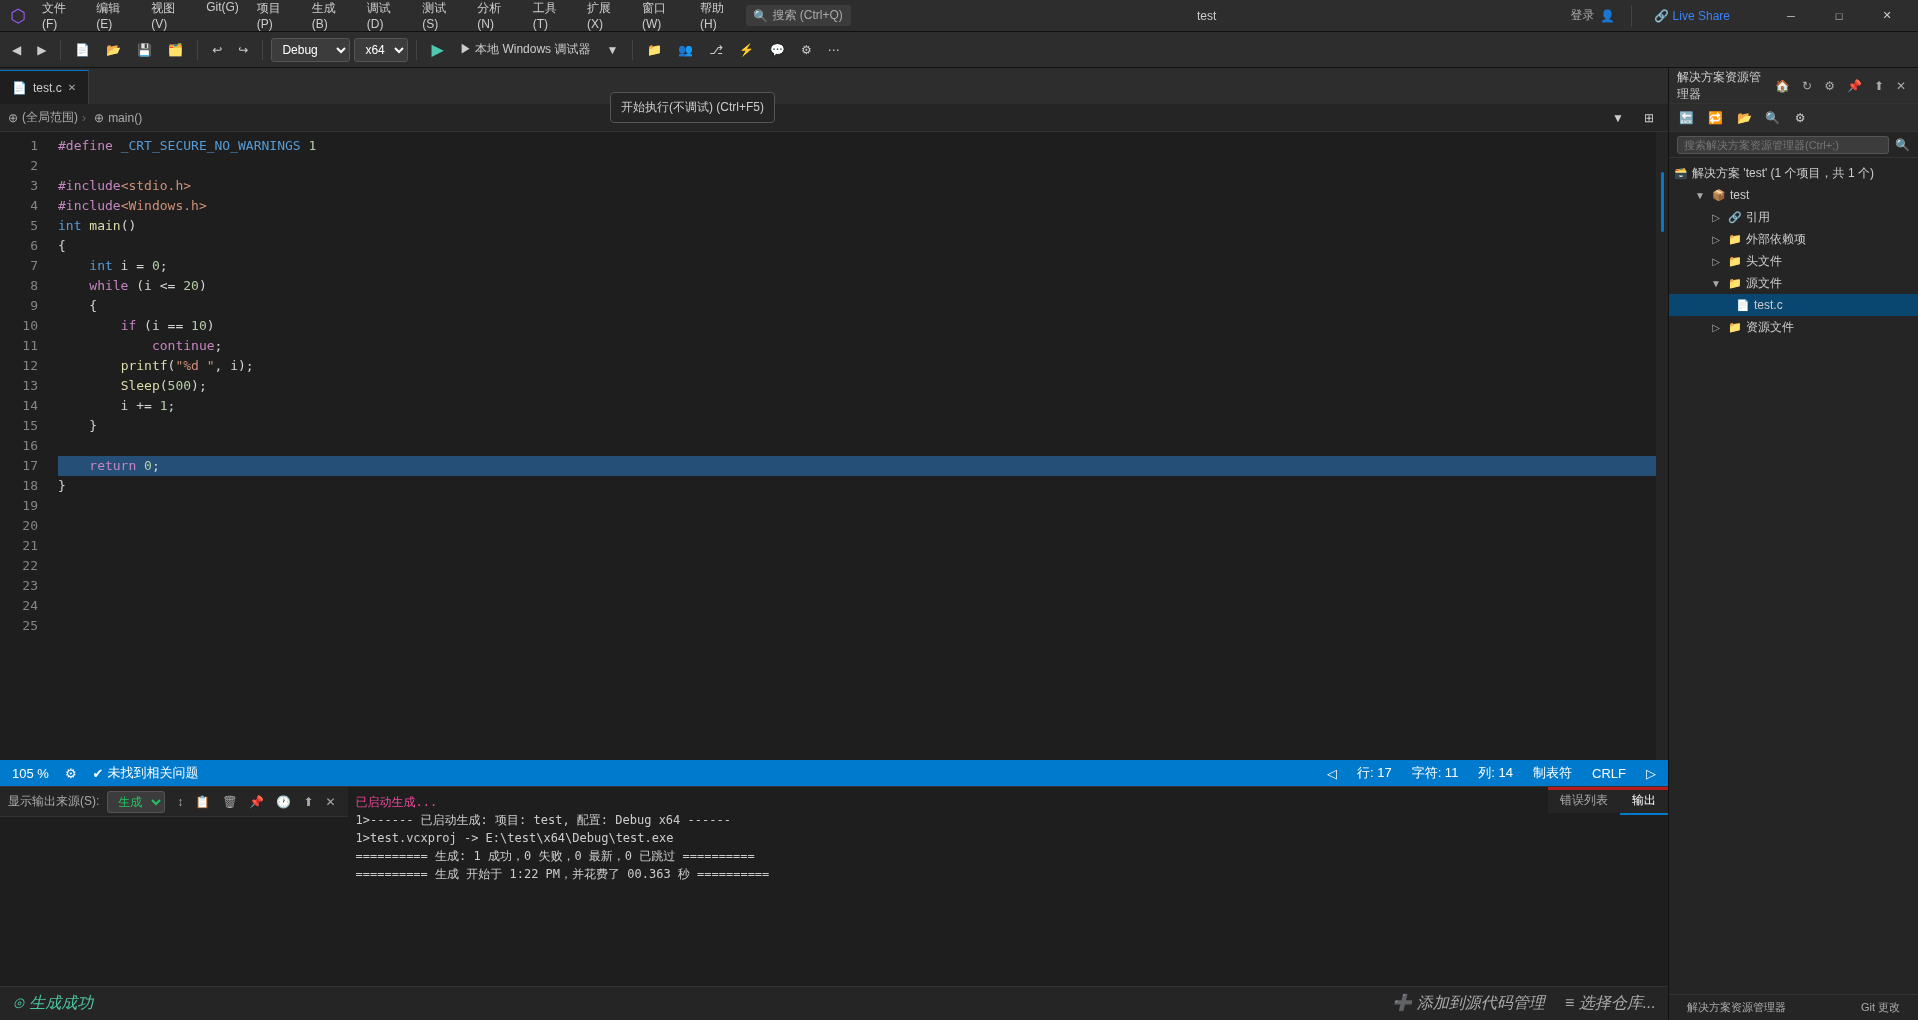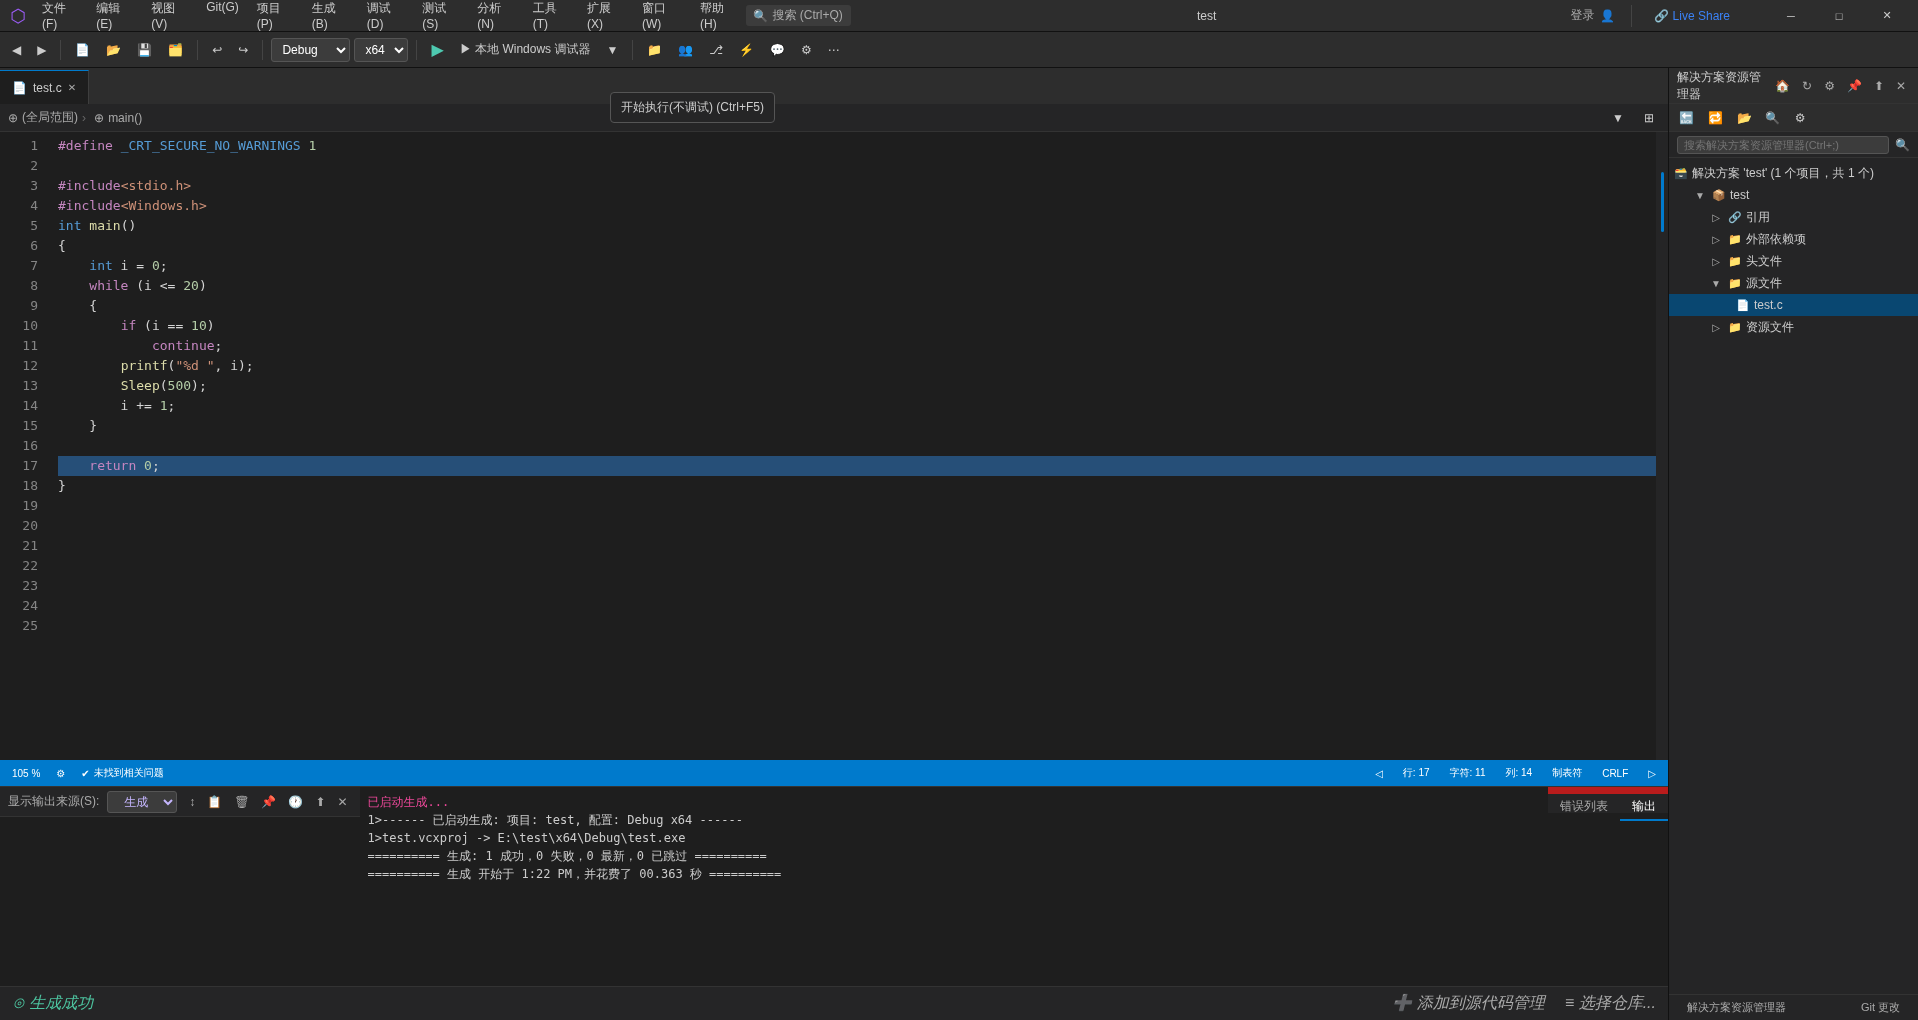--- a/index.html
+++ b/index.html
@@ -295,21 +295,21 @@
     
     .status-bar {
       height: 26px;
       background: #007acc;
       display: flex;
       align-items: center;
       padding: 0 8px;
       gap: 12px;
       flex-shrink: 0;
       color: white;
-      font-size: 10px;
+      font-size: 13px;
     }
     .status-left { display: flex; align-items: center; gap: 8px; }
     .status-right { margin-left: auto; display: flex; align-items: center; gap: 12px; }
     .status-item { cursor: pointer; padding: 0 4px; }
     .status-error {
       display: flex;
       align-items: center;
       gap: 4px;
       color: white;
     }
@@ -332,22 +332,22 @@
       gap: 8px;
       border-bottom: 1px solid #333;
     }
     .panel-label {
       color: #aaa;
       font-size: 12px;
     }
     .panel-select {
       background: #3c3c3c;
       border: 1px solid #555;
-      color: #c4b5fd;
-      padding: 1px 12px;
+      color: #22c55e;
+      padding: 1px 6px;
       border-radius: 3px;
       font-size: 12px;
       cursor: pointer;
       height: 22px;
     }
     .panel-content {
       flex: 1;
       font-family: 'Consolas', monospace;
       font-size: 12px;
       color: #cccccc;
@@ -361,22 +361,22 @@
       padding: 2px 4px;
       border-radius: 2px;
     }
     .panel-right { margin-left: auto; display: flex; gap: 4px; align-items: center; }
 
     
     .bottom-tabs {
       height: 26px;
       background: #252526;
       display: flex;
-      align-items: flex-start;
-      border-top: 7px solid #b91c1c;
+      align-items: center;
+      border-top: 3px solid #b91c1c;
     }
     .bottom-tab {
       padding: 4px 12px;
       font-size: 12px;
       color: #aaa;
       cursor: pointer;
       border-bottom: 2px solid transparent;
     }
     .bottom-tab.active {
       color: #fff;

